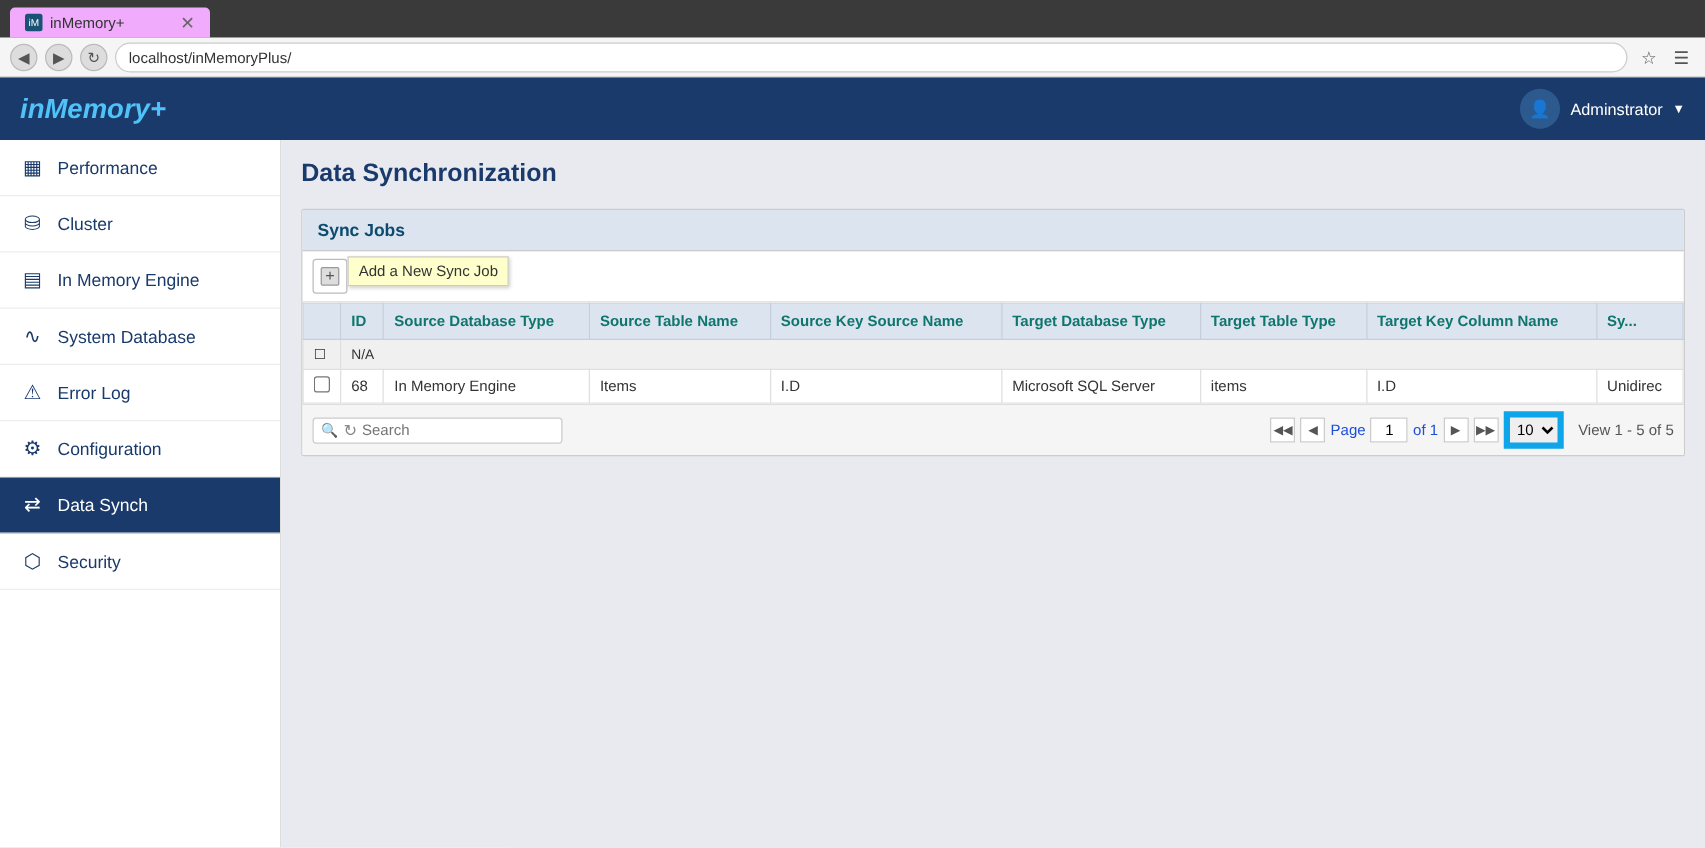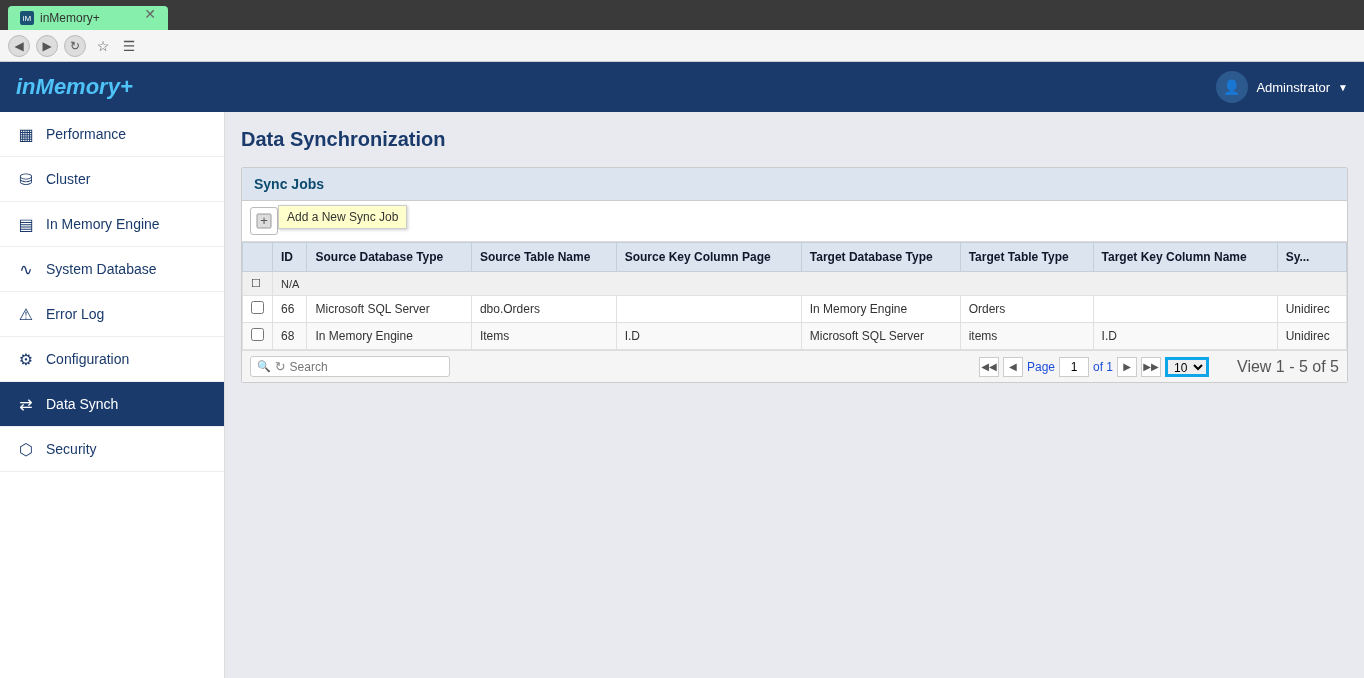--- a/index.html
+++ b/index.html
@@ -13,24 +13,25 @@
       flex-direction: column;
     }
     .browser-tabs {
       background: #3a3a3a;
       height: 30px;
       display: flex;
       align-items: flex-end;
       padding: 0 8px;
     }
     .browser-tab {
-      background: #86efac;
+      background: #f0abfc;
       height: 24px;
       padding: 0 12px;
       display: flex;
+      align-items: center;
       font-size: 12px;
       color: #333;
       border-radius: 4px 4px 0 0;
       min-width: 160px;
       justify-content: space-between;
     }
     .browser-tab-title { display: flex; align-items: center; gap: 6px; }
     .tab-favicon { width: 14px; height: 14px; background: #1a5276; border-radius: 2px; font-size: 8px; color: white; display: flex; align-items: center; justify-content: center; }
     .tab-close { cursor: pointer; color: #666; font-size: 14px; }
     .browser-toolbar {
@@ -195,21 +196,21 @@
       border-collapse: collapse;
       font-size: 12px;
     }
     .data-table thead tr {
       background: #dce4f0;
     }
     .data-table thead th {
       padding: 7px 8px;
       text-align: left;
       border: 1px solid #c5cedb;
-      color: #0f172a;
+      color: #0f766e;
       font-weight: bold;
       white-space: nowrap;
     }
     .data-table tbody tr:nth-child(odd) { background: #f9f9f9; }
     .data-table tbody tr:nth-child(even) { background: #ffffff; }
     .data-table tbody td {
       padding: 5px 8px;
       border: 1px solid #e0e0e0;
       color: #333;
     }
@@ -248,26 +249,26 @@
     }
     .page-input {
       width: 30px;
       height: 20px;
       border: 1px solid #ccc;
       text-align: center;
       font-size: 12px;
     }
     .page-of { font-size: 12px; color: #1d4ed8; }
     .rows-select {
-      height: 20px;
-      border: 3px solid #0ea5e9;
+      height: 30px;
+      border: 5px solid #0ea5e9;
       font-size: 12px;
       padding: 0 2px;
     }
-    .view-count { font-size: 16px; color: #555; margin-left: 24px; }
+    .view-count { font-size: 12px; color: #555; margin-left: 8px; }
     .scrollbar-container {
       overflow-x: auto;
       overflow-y: hidden;
     }
     .na-row td { background: #f0f0f0; color: #666; font-size: 11px; }
     .refresh-icon { color: #888; font-size: 13px; }
   </style>
 </head>
 <body>
 
@@ -278,20 +279,21 @@
         <div class="tab-favicon">iM</div>
         <span>inMemory+</span>
       </div>
       <span class="tab-close">✕</span>
     </div>
   </div>
   <div class="browser-toolbar">
     <div class="nav-btn">◀</div>
     <div class="nav-btn">▶</div>
     <div class="nav-btn">↻</div>
+    <input class="address-bar" type="text" value="localhost/inMemoryPlus/" style="">
     <div class="toolbar-actions">
       <div class="toolbar-icon-btn">☆</div>
       <div class="toolbar-icon-btn">☰</div>
     </div>
   </div>
 </div>
 
 <div class="app-wrapper">
 
   <div class="app-header">
@@ -359,45 +361,34 @@
         </div>
 
         <div class="scrollbar-container">
           <table class="data-table">
             <thead>
               <tr>
                 <th class="checkbox-col"></th>
                 <th>ID</th>
                 <th>Source Database Type</th>
                 <th>Source Table Name</th>
-                <th>Source Key Column Page</th>
+                <th>Source Key Source Name</th>
                 <th>Target Database Type</th>
                 <th>Target Table Type</th>
                 <th>Target Key Column Name</th>
                 <th>Sy...</th>
               </tr>
             </thead>
             <tbody id="table-body">
 
               <tr class="na-row">
                 <td>☐</td>
                 <td colspan="8">N/A</td>
               </tr>
 
-                <tr>
-      <td><input type="checkbox" style=""></td>
-      <td>66</td>
-      <td>Microsoft SQL Server</td>
-      <td>dbo.Orders</td>
-      <td></td>
-      <td>In Memory Engine</td>
-      <td>Orders</td>
-      <td></td>
-      <td>Unidirec</td>
-    </tr>
                 <tr>
       <td><input type="checkbox" style=""></td>
       <td>68</td>
       <td>In Memory Engine</td>
       <td>Items</td>
       <td>I.D</td>
       <td>Microsoft SQL Server</td>
       <td>items</td>
       <td>I.D</td>
       <td>Unidirec</td>

